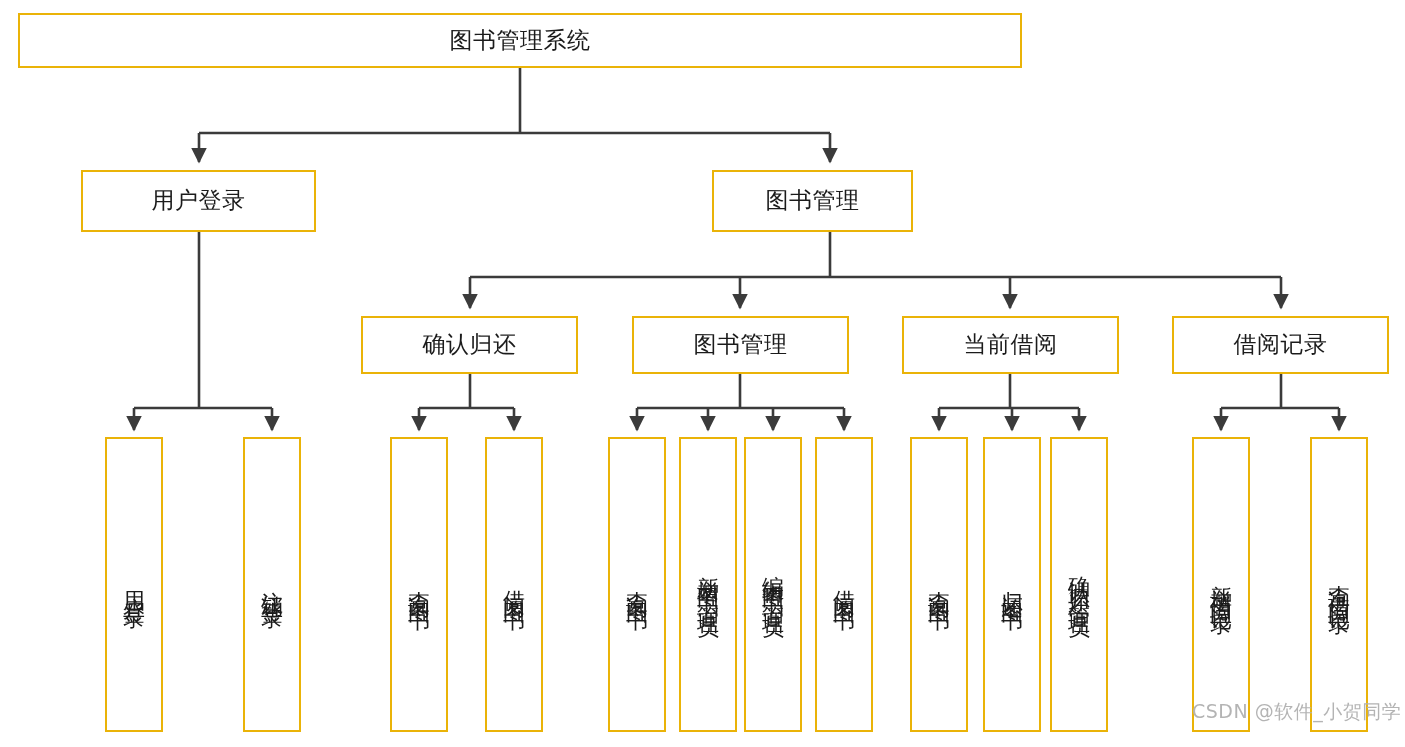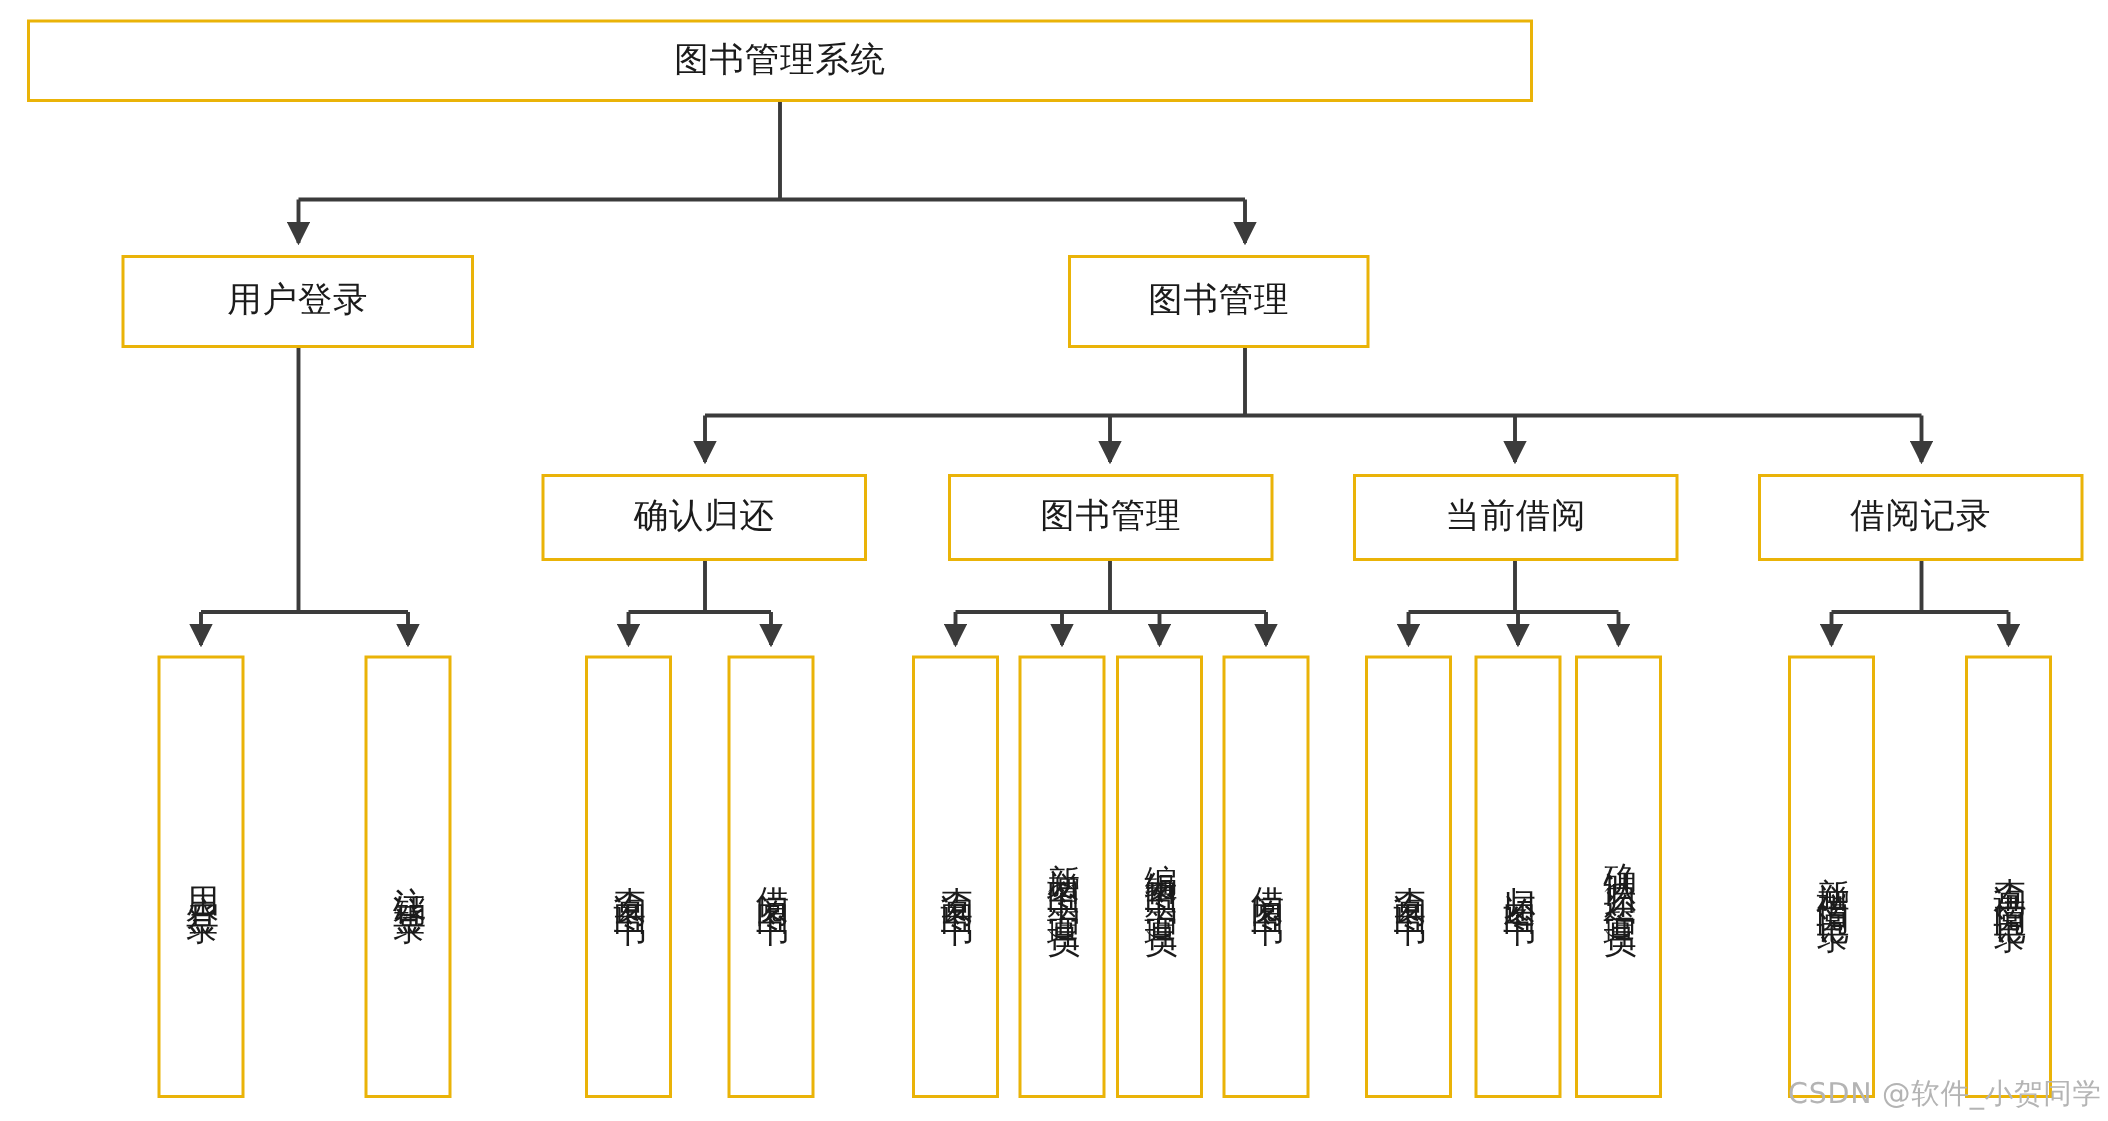--- a/index.html
+++ b/index.html
@@ -187,15 +187,15 @@
   <div class="node v" style="left:1050px; top:437px; width:58px; height:295px;">
     <span class="node-label">确认归还（管理员）</span>
   </div>
   <div class="node v" style="left:1192px; top:437px; width:58px; height:295px;">
     <span class="node-label">新增借阅记录</span>
   </div>
   <div class="node v" style="left:1310px; top:437px; width:58px; height:295px;">
     <span class="node-label">查询借阅记录</span>
   </div>
 
-  <div class="watermark" style="left:1192px; top:716px;">CSDN @软件_小贺同学</div>
+  <div class="watermark" style="left:1192px; top:699px;">CSDN @软件_小贺同学</div>
 
 </div>
 
 </body></html>

